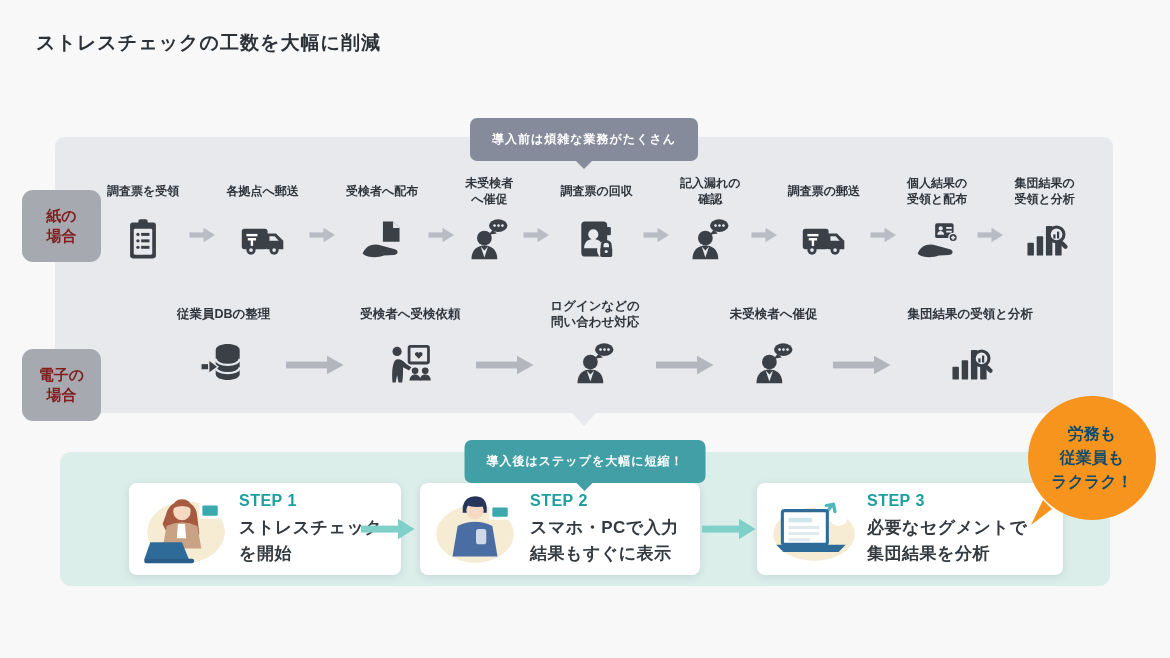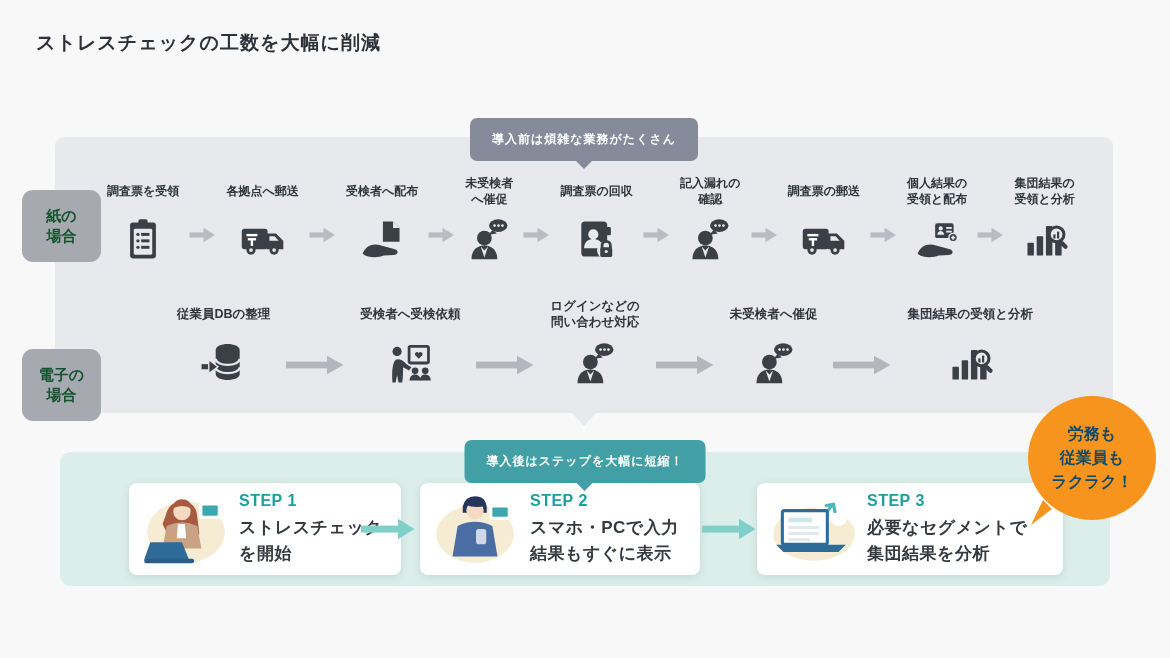--- a/index.html
+++ b/index.html
@@ -39,21 +39,21 @@
   }
   .badge.gray { top: -19px; background: #868b9b; }
   .badge.gray .badge-tail { border-top: 9px solid #868b9b; }
   .badge.teal { top: -12px; background: #419fa5; }
   .badge.teal .badge-tail { border-top: 9px solid #419fa5; }
 
   .row-label {
     position: absolute; left: -33px; width: 79px; height: 72px;
     background: #a7a9b1; border-radius: 11px;
     display: flex; align-items: center; justify-content: center; text-align: center;
-    color: #14532d; font-size: 15px; font-weight: 700; line-height: 1.35;
+    color: #7f1d1d; font-size: 15px; font-weight: 700; line-height: 1.35;
     white-space: pre-line; z-index: 2;
   }
   .row-label.paper { top: 53px; }
   .row-label.electronic { top: 176px; margin-top: 36px; }
 
   .flow { position: absolute; display: flex; align-items: flex-start; justify-content: space-between; }
   .flow-paper { left: 52px; right: 38px; top: 36px; }
   .flow-electronic { left: 122px; right: 80px; top: 156px; }
   .step { display: flex; flex-direction: column; align-items: center; }
   .step-label {

